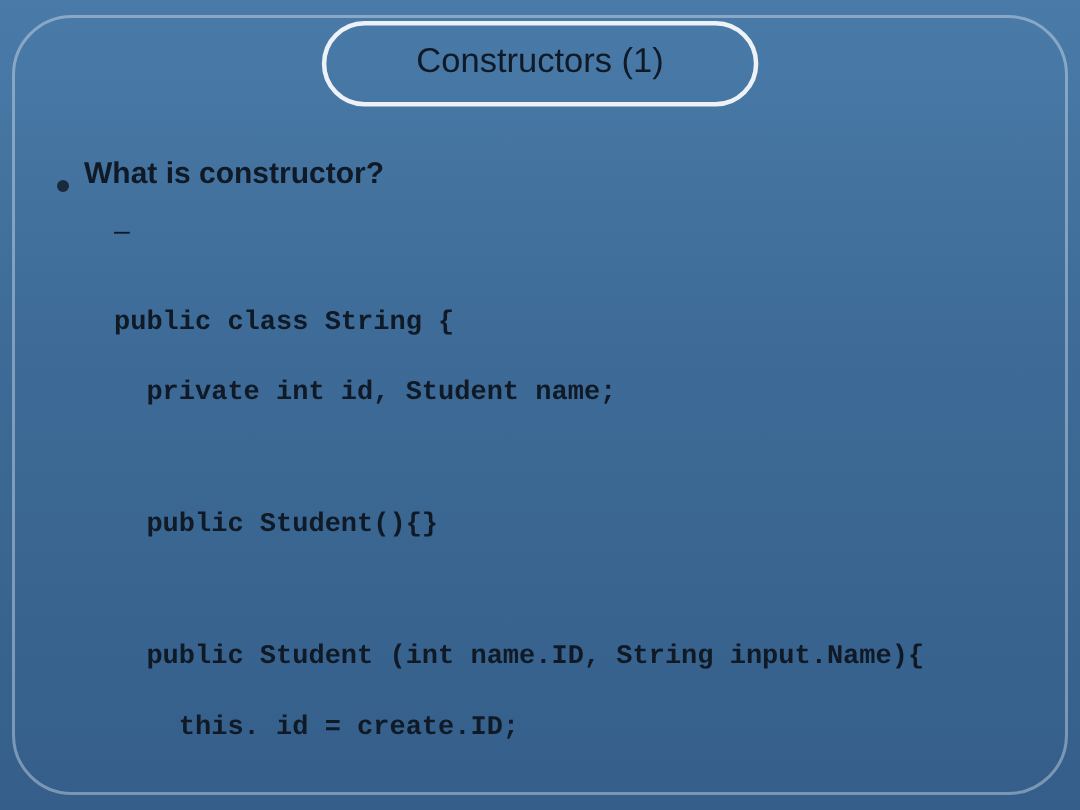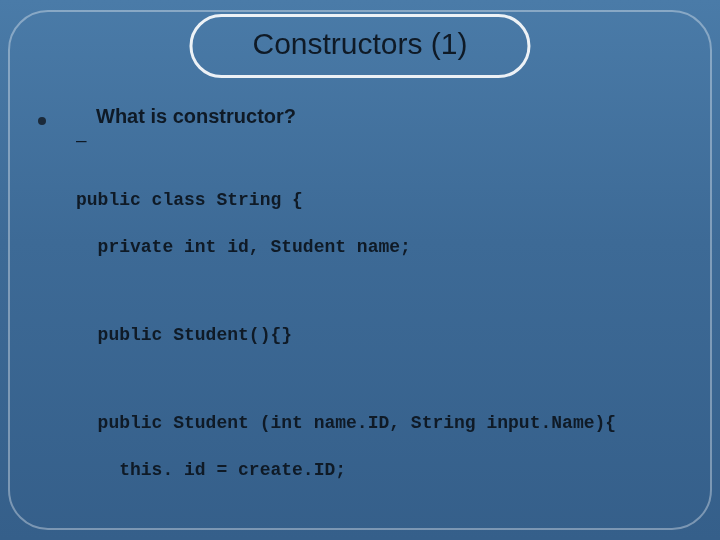--- a/index.html
+++ b/index.html
@@ -20,37 +20,36 @@
     position: absolute;
     top: 14px;
     left: 50%;
     transform: translateX(-50%);
     padding: 10px 60px 14px 60px;
     border: 3px solid rgba(255,255,255,0.9);
     border-radius: 36px;
     background: transparent;
   }
   .title-text {
-    font-size: 30px;
+    font-size: 23px;
     color: #0f1a26;
     font-weight: 400;
     white-space: nowrap;
   }
   .content {
     position: absolute;
     top: 105px;
     left: 38px;
     right: 30px;
     color: #0f1a26;
   }
   .bullet-row {
     display: flex;
-    align-items: center;
-    margin-bottom: 0;
-    gap: 40px;
+    align-items: flex-end;
+    margin-bottom: 15px;
   }
   .bullet-dot {
     width: 8px; height: 8px; border-radius: 50%;
     background: #1b2a3a;
     margin-top: 9px;
     margin-right: 10px;
     flex: 0 0 auto;
   }
   .bullet-label {
     font-weight: bold;

